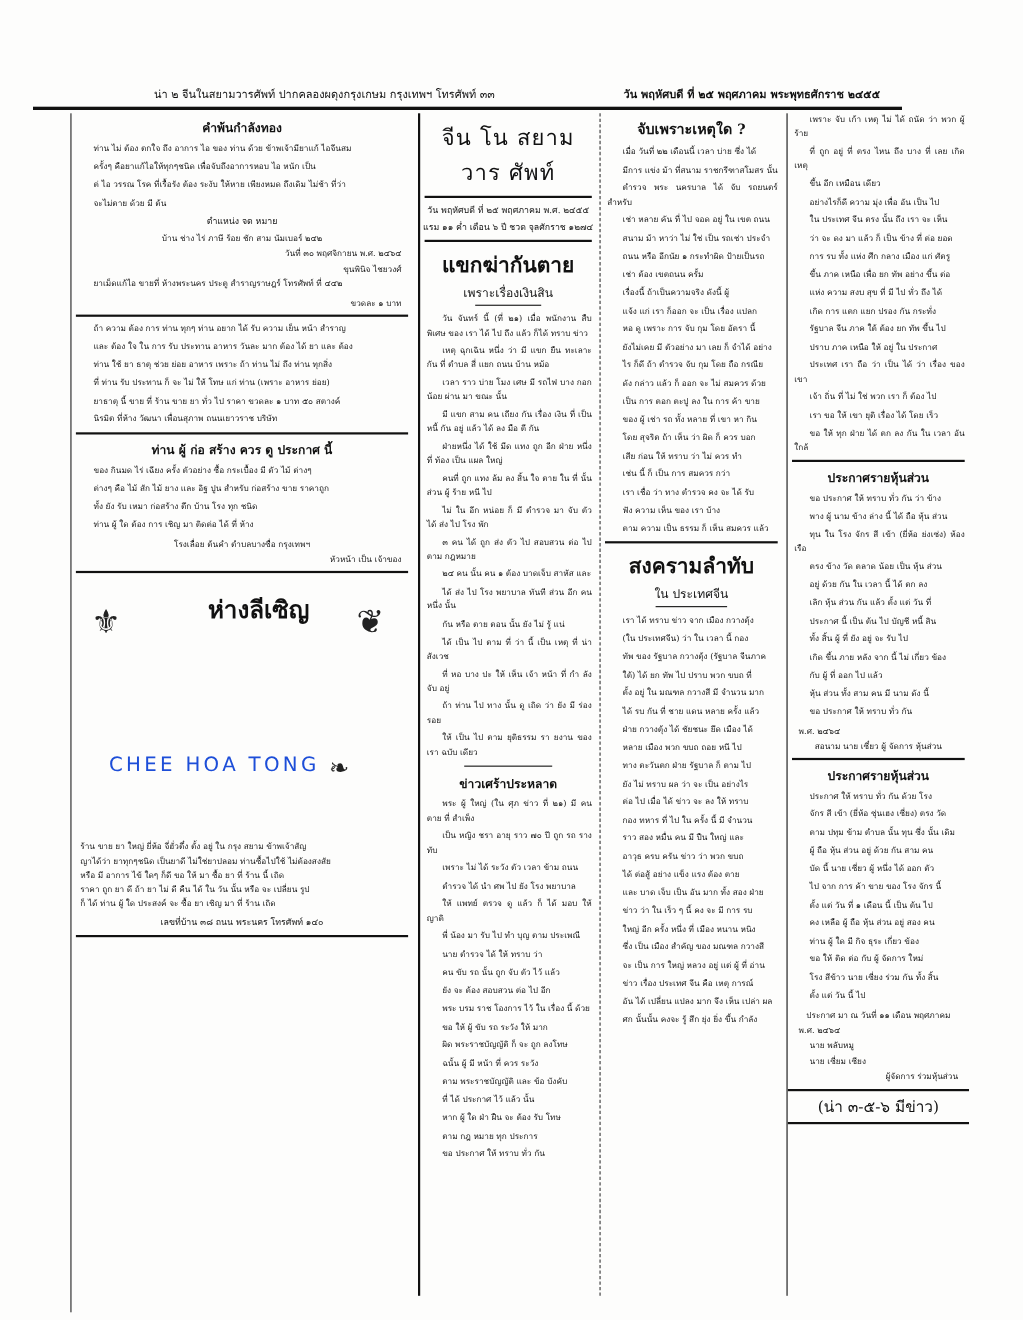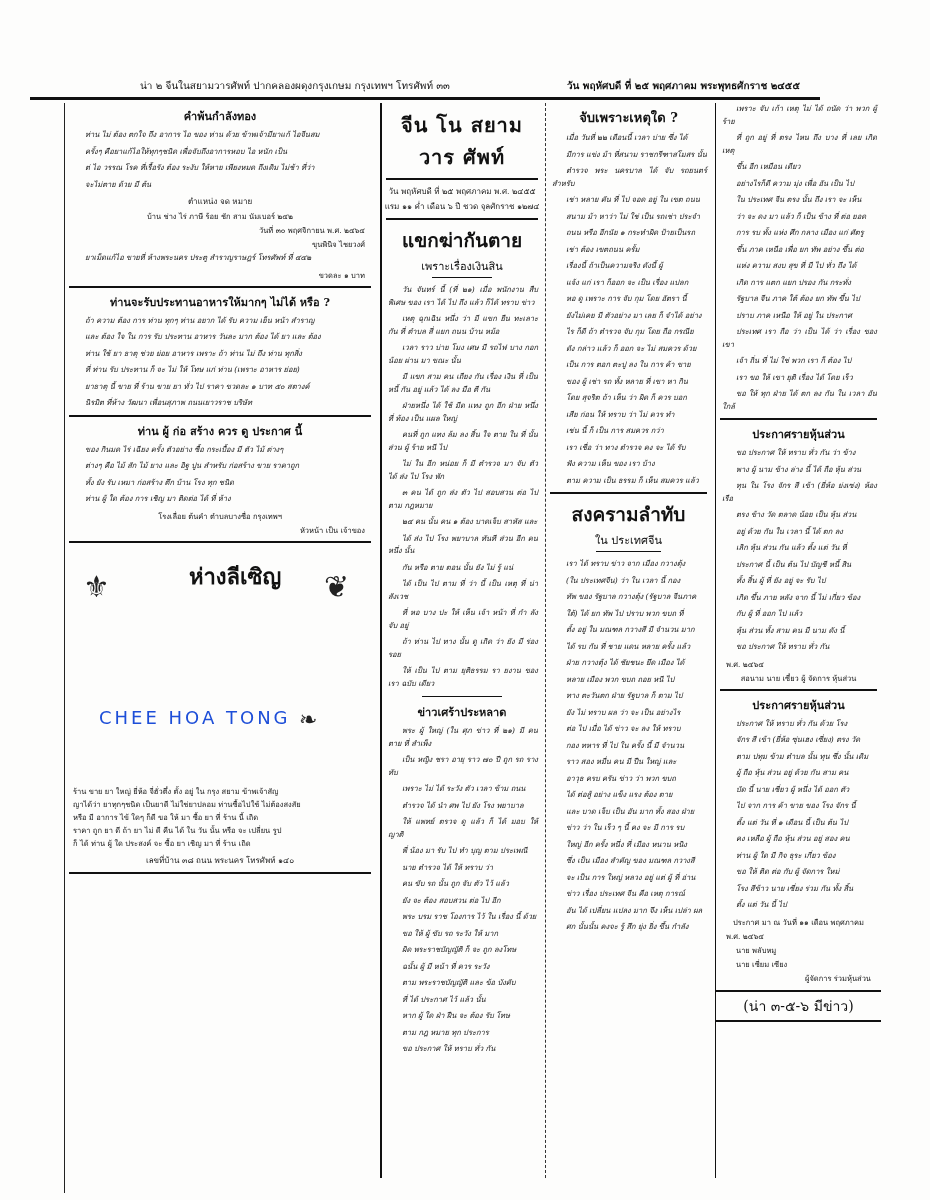--- a/index.html
+++ b/index.html
@@ -10,24 +10,24 @@
        font-size:10px;display:flex;justify-content:space-between;white-space:nowrap;}
   .running-head .right{font-weight:bold;}
   .rule-top{position:absolute;left:30px;top:97px;width:790px;height:3px;background:#111;}
   .col{position:absolute;top:103px;overflow:hidden;}
   .col1{left:64px;width:310px;height:1090px;border-left:1px solid #222;}
   .col2{left:380px;width:160px;height:1075px;border-left:2px solid #111;}
   .col3{left:545px;width:165px;height:1075px;border-left:1px dashed #333;}
   .col4{left:715px;width:165px;height:1075px;border-left:1px solid #111;}
   .head{font-weight:bold;text-align:center;font-size:11px;margin:4px 0 4px;}
   .big-head{font-weight:bold;text-align:center;font-size:19px;margin:4px 0 2px;}
-  .mast{font-weight:bold;text-align:center;font-size:20px;margin:6px 0 4px;letter-spacing:1px;}
+  .mast{font-weight:normal;text-align:center;font-size:20px;margin:6px 0 4px;letter-spacing:1px;}
   .sub{text-align:center;font-size:11px;margin:2px 0;}
   .meta{font-size:8px;text-align:center;margin:2px 0;}
-  .para{font-size:7.5px;line-height:12.5px;margin:0 4px 0 6px;text-align:justify;font-style:italic;}
+  .para{font-size:7.5px;line-height:12.5px;margin:0 4px 0 6px;text-align:justify;}
   .para p{margin:0 0 4px 0;text-indent:14px;}
   .hr{height:2px;background:#111;margin:5px 4px;}
   .hr-thin{height:1px;background:#111;margin:4px 8px;}
   .sign{font-size:7.5px;text-align:right;margin:2px 10px;}
   .ad{position:relative;margin:6px 4px;height:230px;border:none;}
   .ad .thai-title{position:absolute;left:120px;top:10px;font-size:22px;font-weight:bold;}
   .ad .thai-title2{position:absolute;left:100px;top:42px;font-size:26px;font-weight:bold;}
   .ad .banner{position:absolute;left:20px;top:88px;width:260px;height:60px;
         border:2px solid #111;border-radius:10px 40px 10px 40px;display:flex;
         align-items:center;justify-content:center;font-size:40px;font-weight:bold;letter-spacing:8px;}
@@ -61,21 +61,20 @@
     <div class="sub" style="font-size:8px">ตำแหน่ง จด หมาย</div>
     <div class="sign" style="text-align:center">บ้าน ช่าง ไร่ ภาษี ร้อย ชัก สาม นัมเบอร์ ๒๔๒</div>
     <div class="sign">วันที่ ๓๐ พฤศจิกายน พ.ศ. ๒๔๖๔</div>
     <div class="sign">ขุนพินิจ ไชยวงศ์</div>
     <div class="para">
         <p>ยาเม็ดแก้ไอ ขายที่ ห้างพระนคร ประตู สำราญราษฎร์ โทรศัพท์ ที่ ๔๔๒</p>
       </div>
     <div class="sign">ขวดละ ๑ บาท</div>
     <div class="hr"></div>
 
-    <div class="head">ท่านจะรับประทานอาหารให้มากๆ ไม่ได้ หรือ ?</div>
     <div class="para">
       <p>ถ้า ความ ต้อง การ ท่าน ทุกๆ ท่าน อยาก ได้ รับ ความ เย็น หน้า สำราญ</p>
       <p>และ ต้อง ใจ ใน การ รับ ประทาน อาหาร วันละ มาก ต้อง ได้ ยา และ ต้อง</p>
       <p>ท่าน ใช้ ยา ธาตุ ช่วย ย่อย อาหาร เพราะ ถ้า ท่าน ไม่ ถึง ท่าน ทุกสิ่ง</p>
       <p>ที่ ท่าน รับ ประทาน ก็ จะ ไม่ ให้ โทษ แก่ ท่าน (เพราะ อาหาร ย่อย)</p>
       <p>ยาธาตุ นี้ ขาย ที่ ร้าน ขาย ยา ทั่ว ไป ราคา ขวดละ ๑ บาท ๕๐ สตางค์</p>
       <p>นิรมิต ที่ห้าง วัฒนา เพื่อนสุภาพ ถนนเยาวราช บริษัท</p>
     </div>
     <div class="hr"></div>
 

